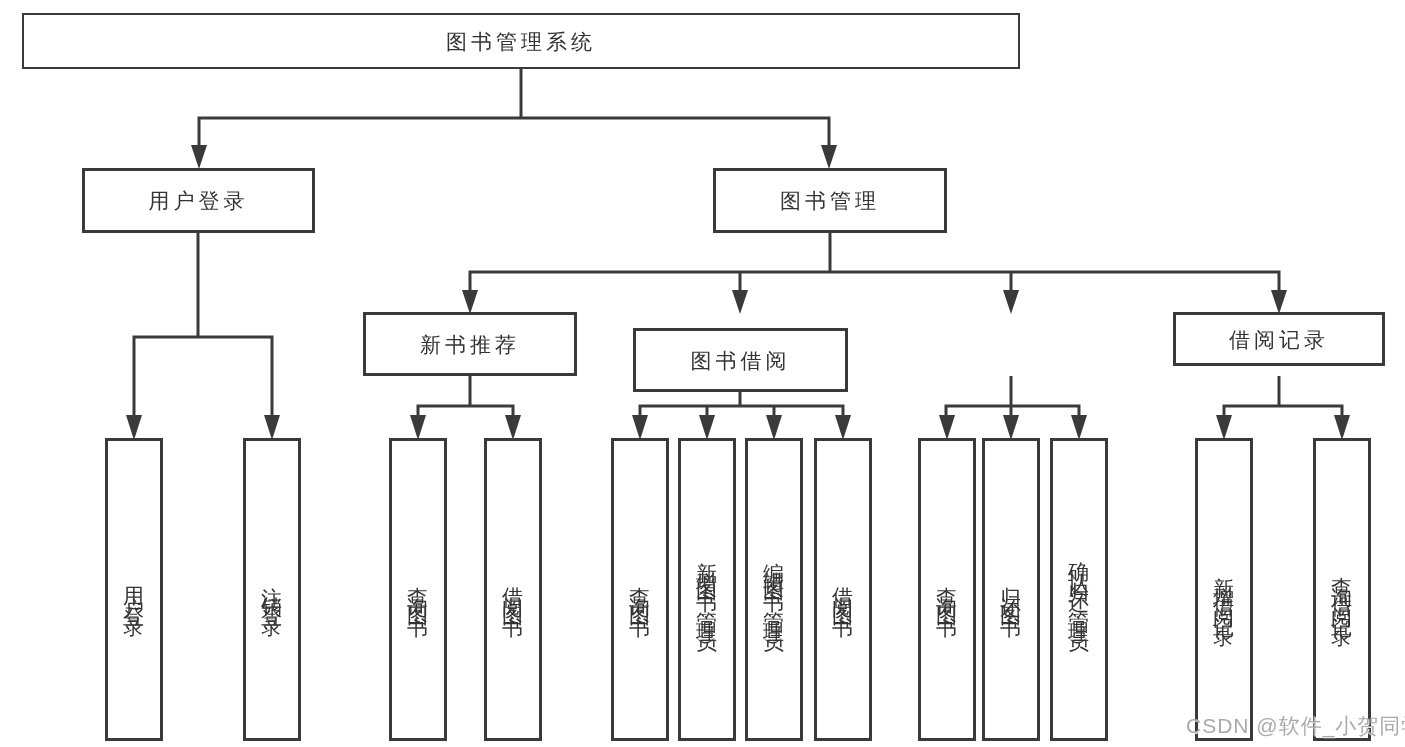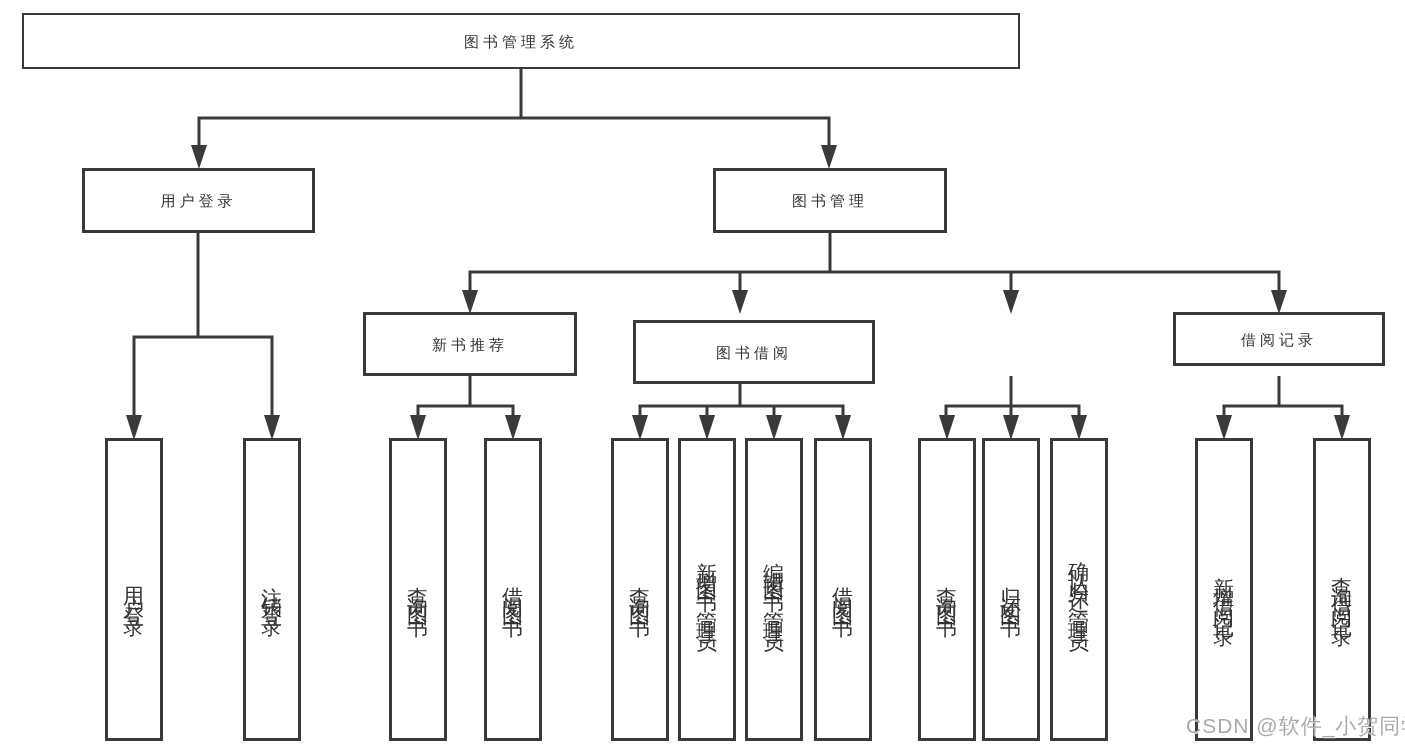--- a/index.html
+++ b/index.html
@@ -36,21 +36,21 @@
     box-sizing:border-box;
     background:var(--box-bg);
     border:3px solid var(--box-border);
     display:flex;
     align-items:center;
     justify-content:center;
     color:var(--text-color);
     z-index:2;
   }
   .node.h span{
-    font-size:15px;
+    font-size:21px;
     letter-spacing:4px;
     white-space:nowrap;
     line-height:1;
   }
   .node.v span{
     writing-mode:vertical-rl;
     text-orientation:upright;
     font-size:21px;
     letter-spacing:10px;
     line-height:1;
@@ -131,21 +131,21 @@
   <div class="node h" style="left:82px;top:168px;width:233px;height:65px">
     <span>用户登录</span>
   </div>
   <div class="node h" style="left:713px;top:168px;width:234px;height:65px">
     <span>图书管理</span>
   </div>
 
   <div class="node h" style="left:363px;top:312px;width:214px;height:64px">
     <span>新书推荐</span>
   </div>
-  <div class="node h" style="left:633px;top:320px;width:242px;height:64px">
+  <div class="node h" style="left:633px;top:328px;width:215px;height:64px">
     <span>图书借阅</span>
   </div>
   <div class="node h" style="left:1173px;top:312px;width:212px;height:54px">
     <span>借阅记录</span>
   </div>
 
   <div class="node v" style="left:105px;top:438px;width:58px;height:303px">
     <span>用户登录</span>
   </div>
   <div class="node v" style="left:243px;top:438px;width:58px;height:303px">

